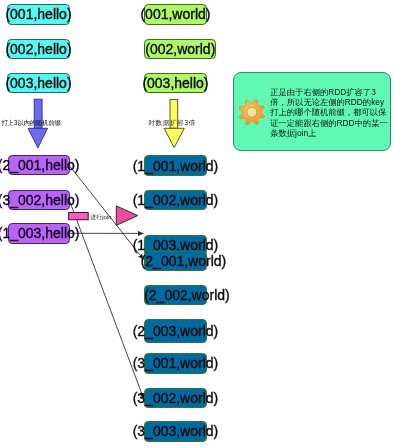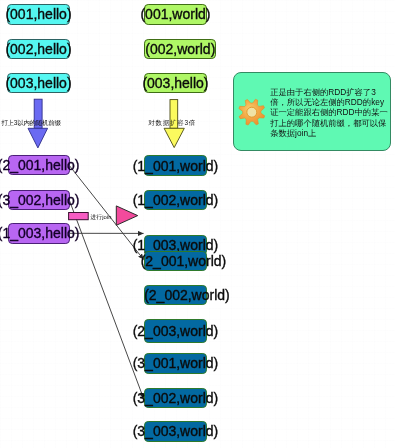--- a/index.html
+++ b/index.html
@@ -149,18 +149,18 @@
     </defs>
     <g transform="translate(251.8,112.2)" filter="url(#softblur)">
       <path d="M3.63,-12.90 L5.89,-12.04 L5.58,-7.32 L7.13,-5.81 L11.69,-6.56 L12.67,-4.35 L9.12,-1.23 L9.15,0.93 L12.90,3.63 L12.04,5.89 L7.32,5.58 L5.81,7.13 L6.56,11.69 L4.35,12.67 L1.23,9.12 L-0.93,9.15 L-3.63,12.90 L-5.89,12.04 L-5.58,7.32 L-7.13,5.81 L-11.69,6.56 L-12.67,4.35 L-9.12,1.23 L-9.15,-0.93 L-12.90,-3.63 L-12.04,-5.89 L-7.32,-5.58 L-5.81,-7.13 L-6.56,-11.69 L-4.35,-12.67 L-1.23,-9.12 L0.93,-9.15 Z" fill="url(#gearGrad)" stroke="#E8881F" stroke-width="0.55"></path>
       <circle r="5.0" fill="#EFE3A6" stroke="#E39A2E" stroke-width="1.0"></circle>
     </g>
   </svg>
 
   <div class="callout-text" style="left:270.2px;top:86.6px;">
     <div>正是由于右侧的RDD扩容了3</div>
     <div>倍，所以无论左侧的RDD的key</div>
+    <div>打上的哪个随机前缀，都可以保</div>
     <div>证一定能跟右侧的RDD中的某一</div>
-    <div>打上的哪个随机前缀，都可以保</div>
     <div>条数据join上</div>
   </div>
 
 </div>
 
 </body></html>

